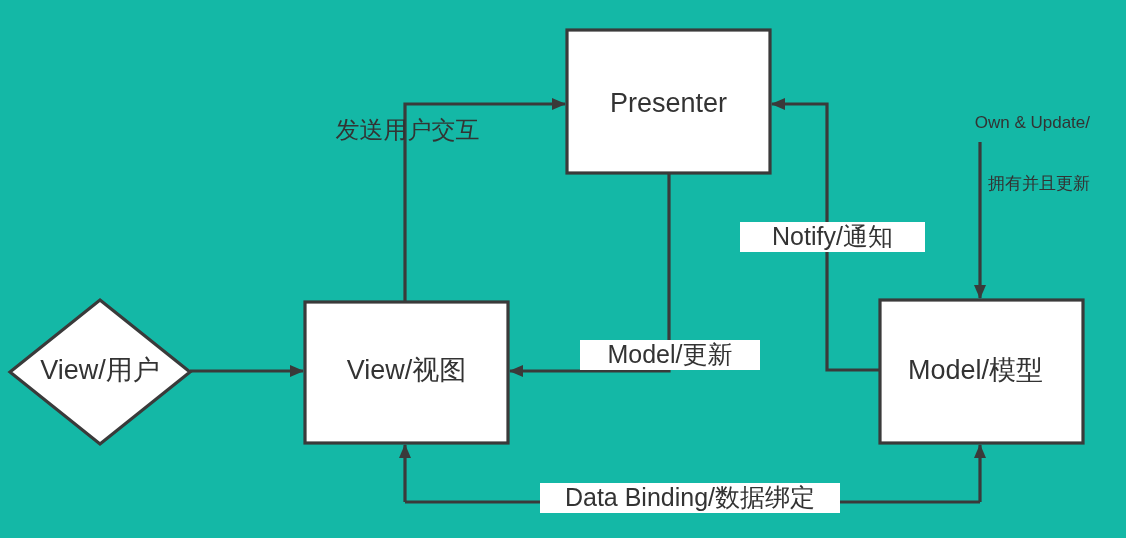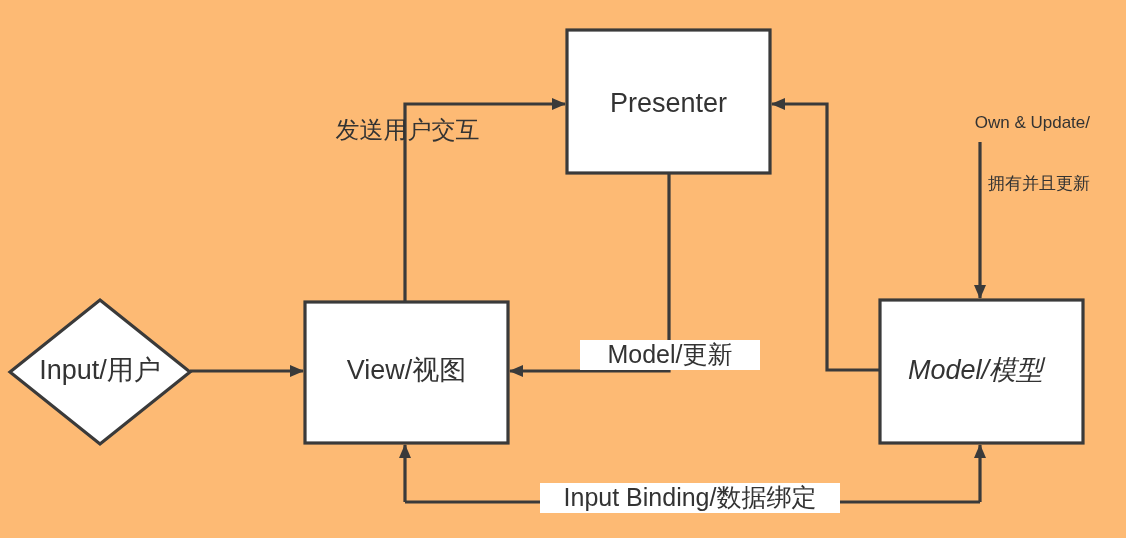--- a/index.html
+++ b/index.html
@@ -7,21 +7,21 @@
     padding: 0;
     background: #ffffff;
   }
   body {
     font-family: "Liberation Sans", "DejaVu Sans", sans-serif;
   }
   #diagram-root {
     position: relative;
     width: 1126px;
     height: 538px;
-    background: #fdba74;
+    background: #14b8a6;
     overflow: hidden;
   }
   #diagram-svg {
     position: absolute;
     left: 0;
     top: 0;
   }
   .node-label,
   .edge-label {
     position: absolute;
@@ -33,21 +33,21 @@
     font-family: "Liberation Sans", "DejaVu Sans", sans-serif;
   }
   .node-label {
     font-size: 27px;
   }
   .edge-label {
     font-size: 25px;
   }
   .lbl-presenter { left: 567px; top: 88px;  width: 203px; }
   .lbl-view      { left: 305px; top: 355px; width: 203px; }
-  .lbl-model     { left: 880px; top: 355px; width: 191px; font-style: italic; }
+  .lbl-model     { left: 880px; top: 355px; width: 191px; }
   .lbl-input     { left: 20px;  top: 355px; width: 160px; }
 
   .lbl-own-send {
     left: 295px; top: 58px; width: 225px;
     font-size: 24px; line-height: 1.2;
   }
   .lbl-own-update {
     left: 860px; top: 72px; width: 230px;
     font-size: 17px; line-height: 1.2; text-align: right;
   }
@@ -130,29 +130,30 @@
       <path d="M980,502 L980,445" fill="none" stroke="#3a3a3a" stroke-width="3.2" marker-end="url(#arrow-up)"></path>
     </g>
   </svg>
 
   <div class="node-label lbl-presenter" data-bind="diagram.nodes.2.label">Presenter</div>
 
   <div class="node-label lbl-view" data-bind="diagram.nodes.1.label">View/视图</div>
 
   <div class="node-label lbl-model" data-bind="diagram.nodes.3.label">Model/模型</div>
 
-  <div class="node-label lbl-input" data-bind="diagram.nodes.0.label">Input/用户</div>
+  <div class="node-label lbl-input" data-bind="diagram.nodes.0.label">View/用户</div>
 
   <div class="edge-label lbl-own-send">
     <div data-bind="diagram.labels.own_send_line4">发送用户交互</div>
   </div>
 
   <div class="edge-label lbl-own-update">
     <div data-bind="diagram.labels.own_update_line1">Own &amp; Update/</div>
     <div data-bind="diagram.labels.own_update_line2">拥有并且更新</div>
   </div>
 
+  <div class="edge-label lbl-notify" data-bind="diagram.labels.notify">Notify/通知</div>
 
   <div class="edge-label lbl-update" data-bind="diagram.labels.update">Model/更新</div>
 
-  <div class="edge-label lbl-data-binding" data-bind="diagram.labels.data_binding">Input Binding/数据绑定</div>
+  <div class="edge-label lbl-data-binding" data-bind="diagram.labels.data_binding">Data Binding/数据绑定</div>
 
 </div>
 
 </body></html>

